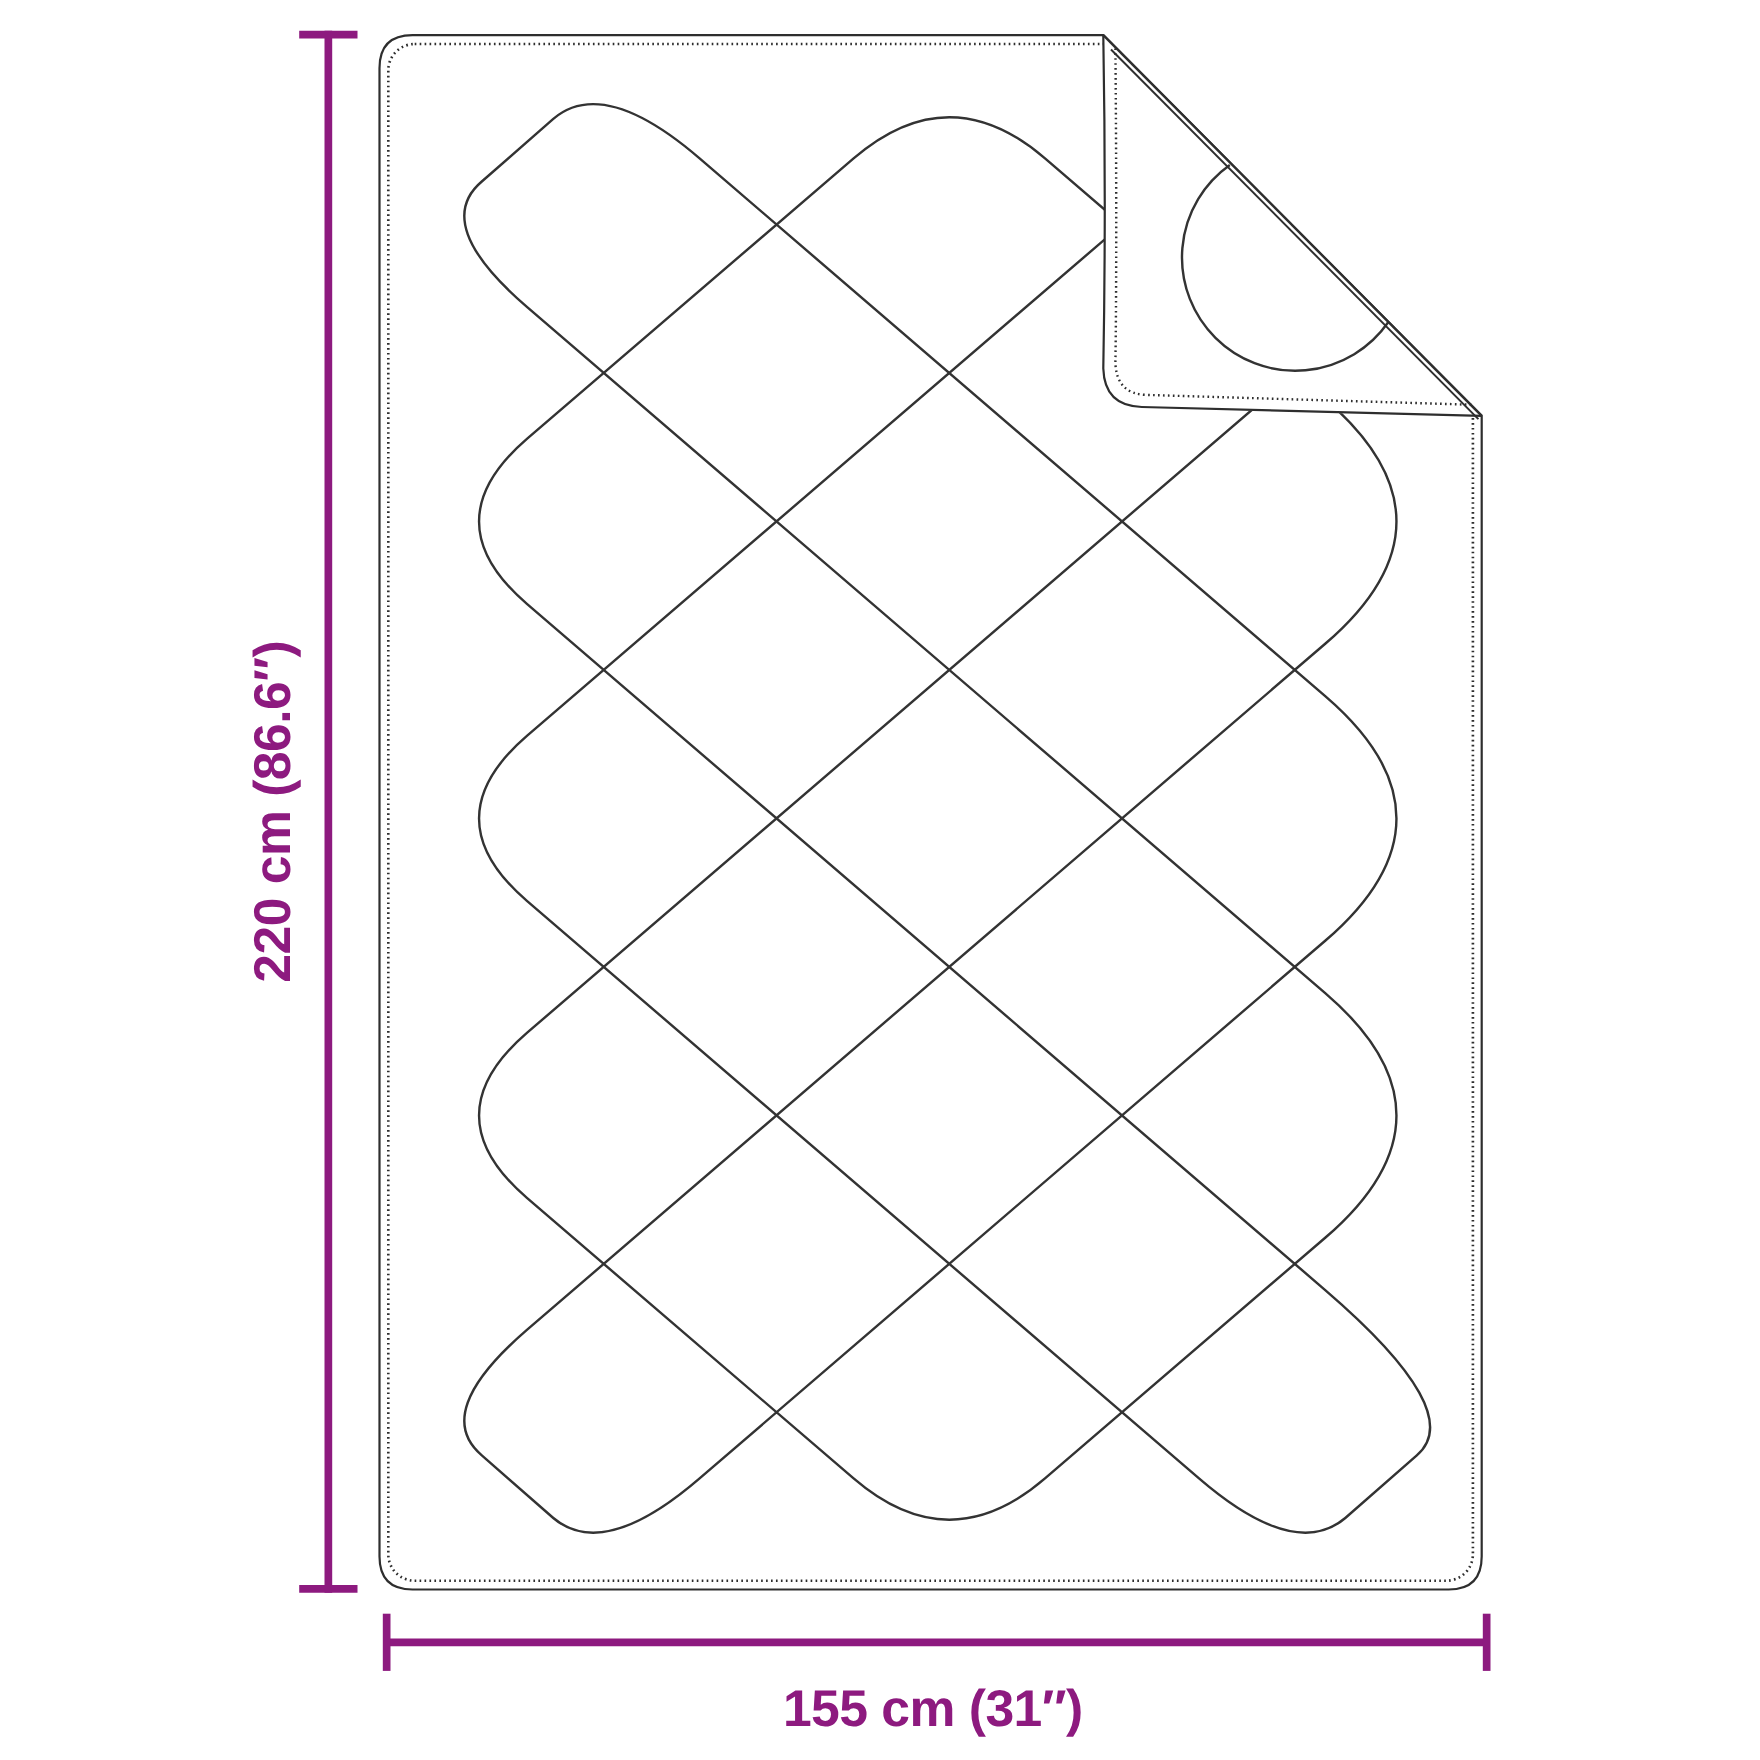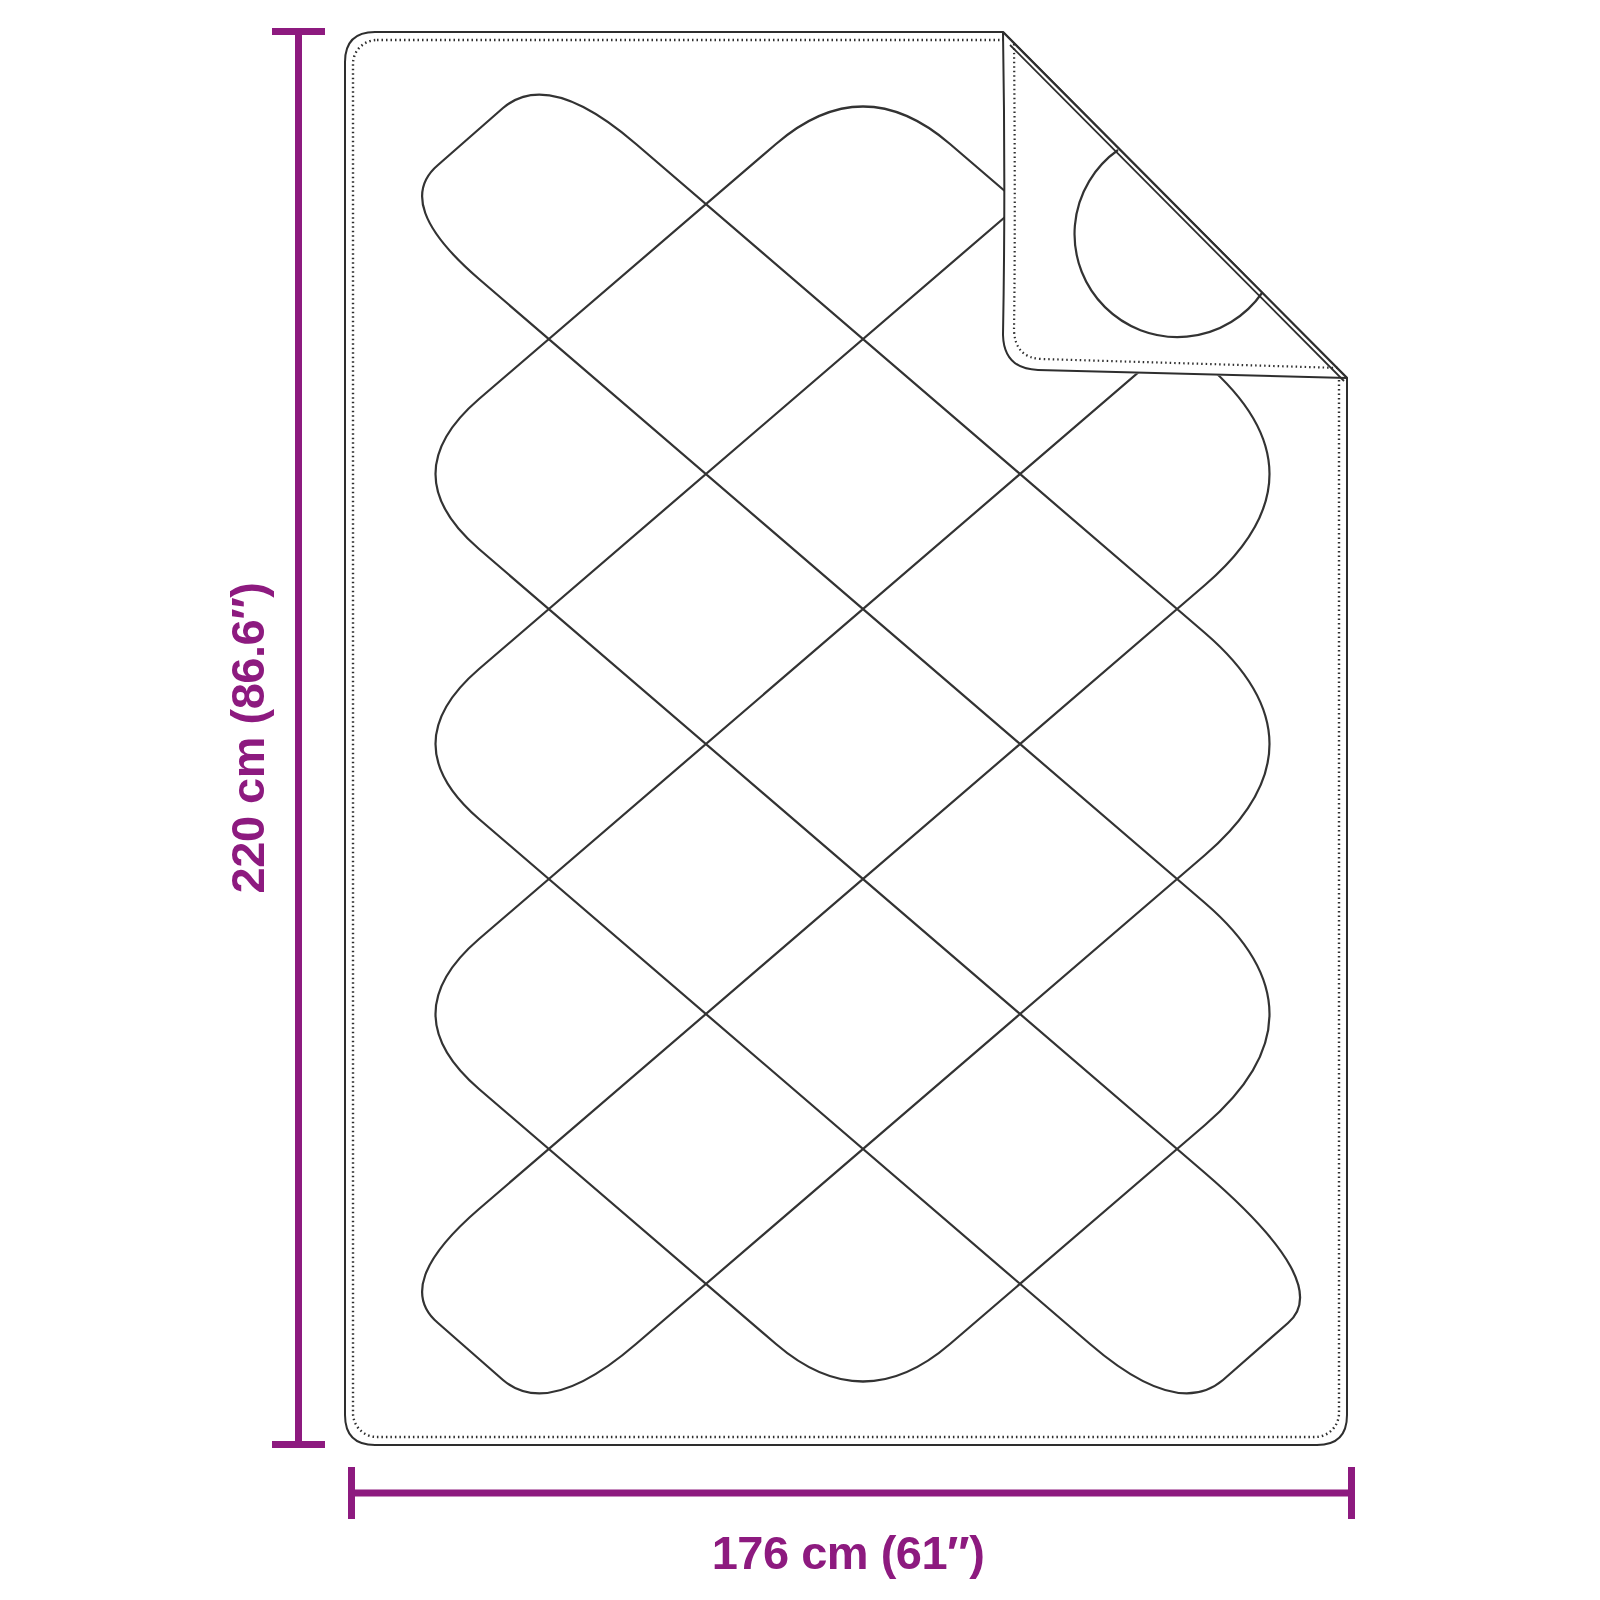--- a/index.html
+++ b/index.html
@@ -103,15 +103,15 @@
     </g>
     <g stroke="var(--accent)" stroke-width="7">
       <line x1="351" y1="1493" x2="1352" y2="1493"></line>
       <line x1="351.5" y1="1467" x2="351.5" y2="1519"></line>
       <line x1="1351.5" y1="1467" x2="1351.5" y2="1519"></line>
     </g>
   </svg>
 
   <div class="dim-label dim-label-v">220 cm (86.6″)</div>
 
-  <div class="dim-label dim-label-h">176 cm (61″)</div>
+  <div class="dim-label dim-label-h">155 cm (31″)</div>
 
 </div>
 
 </body></html>

